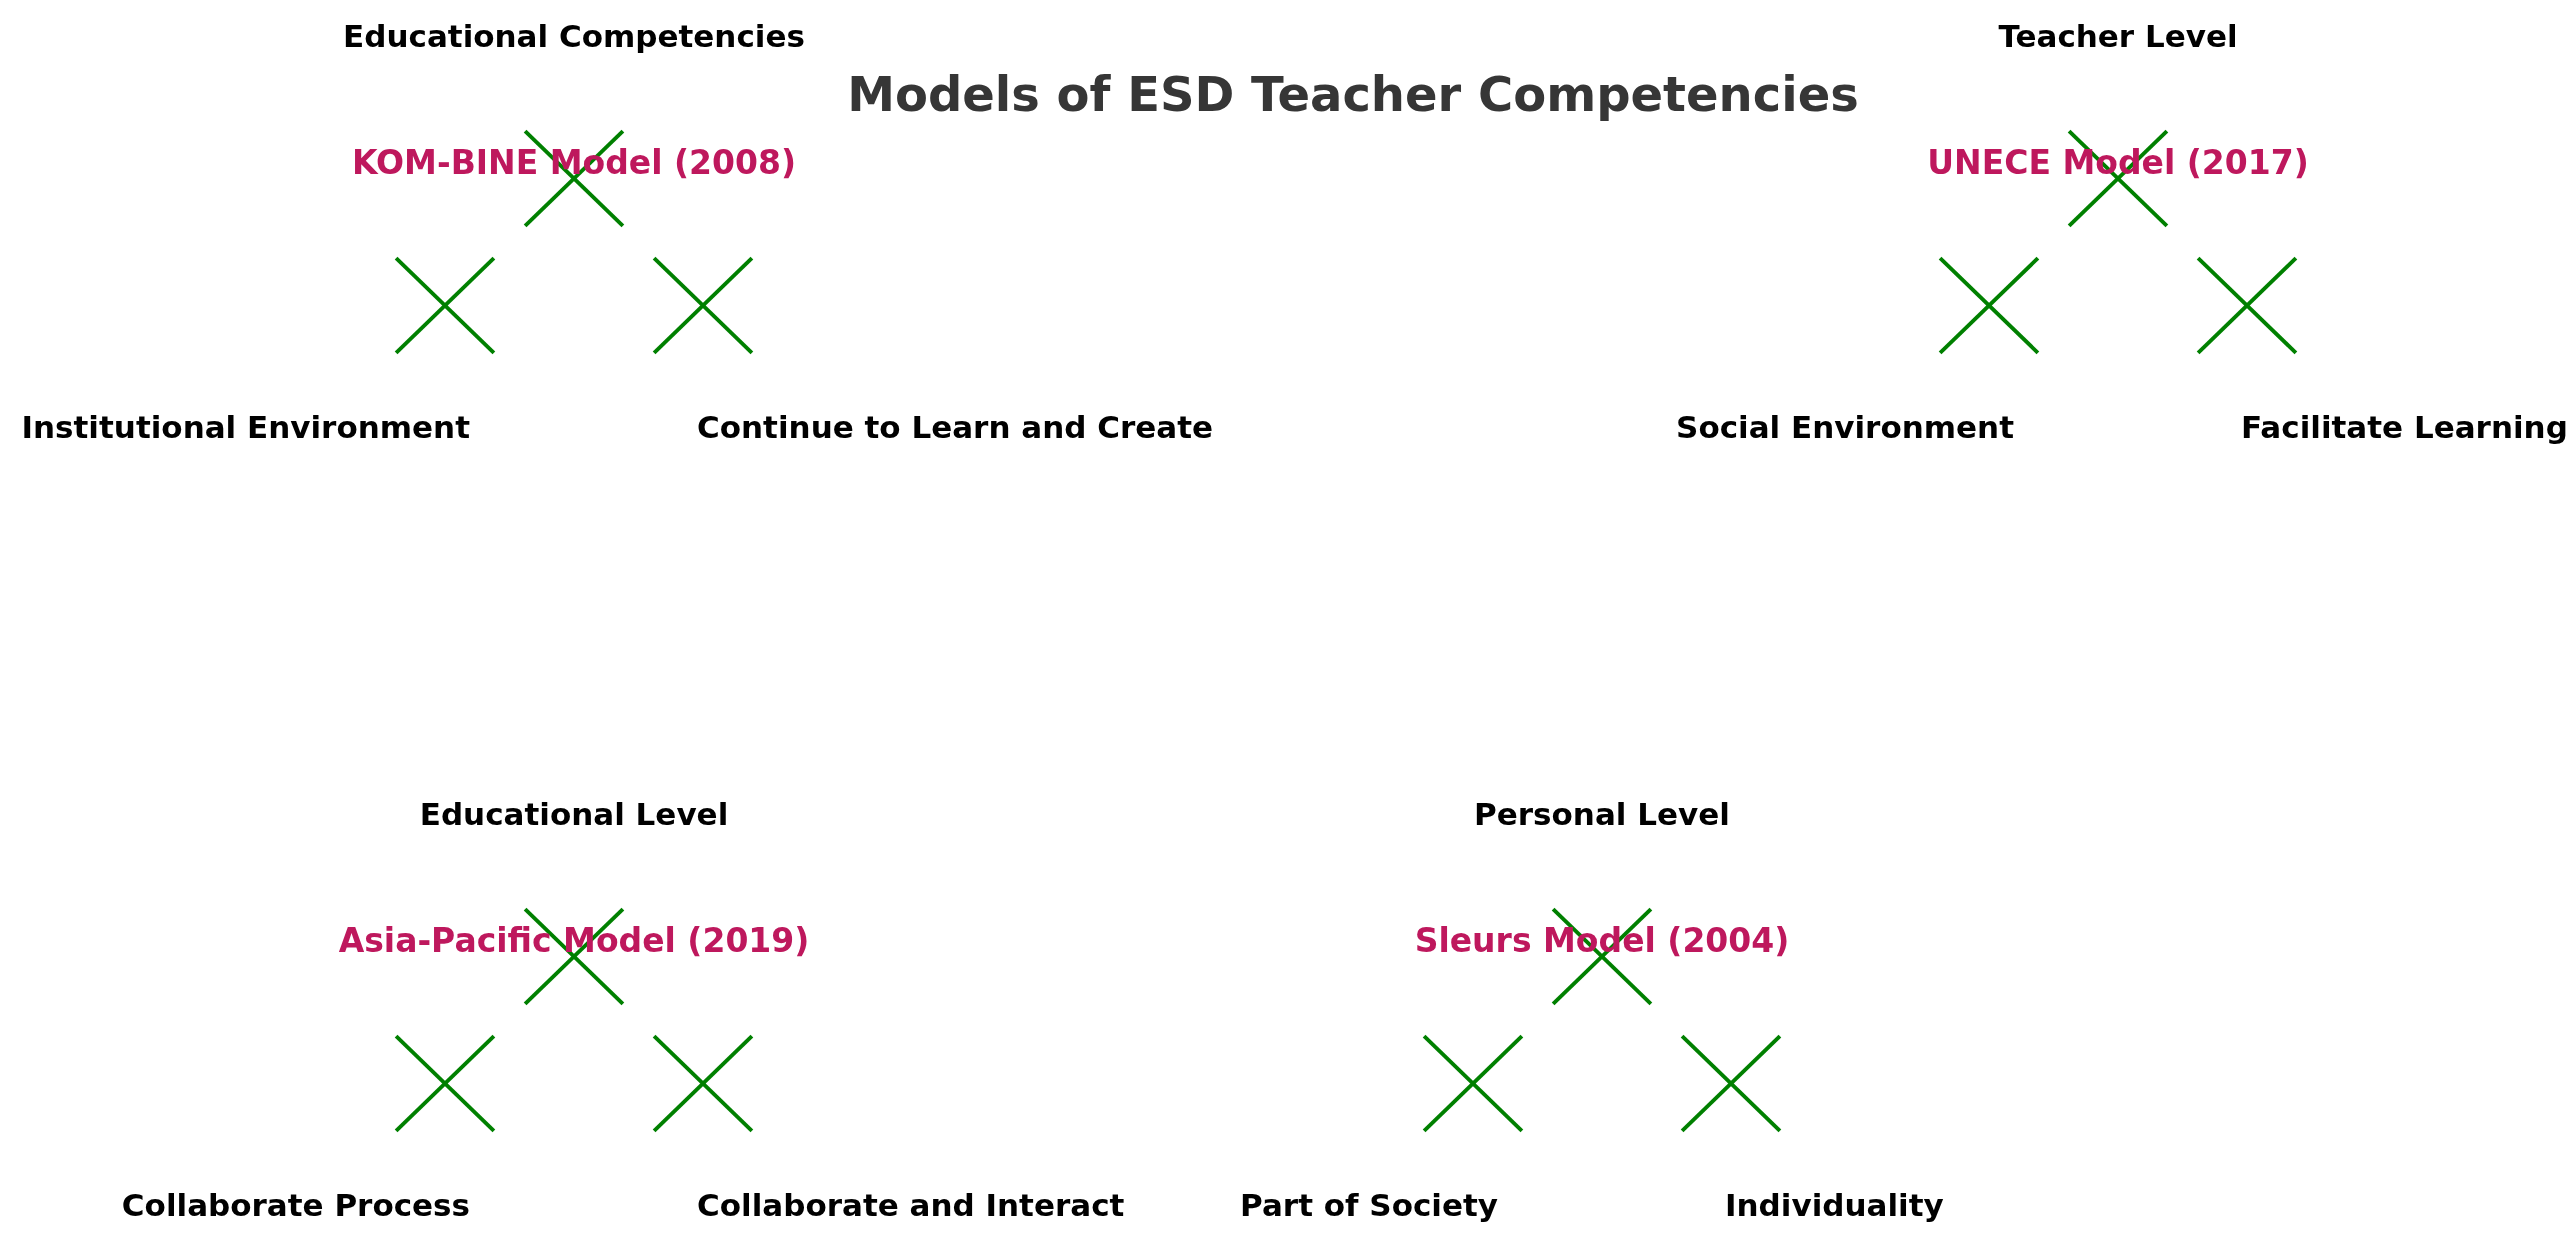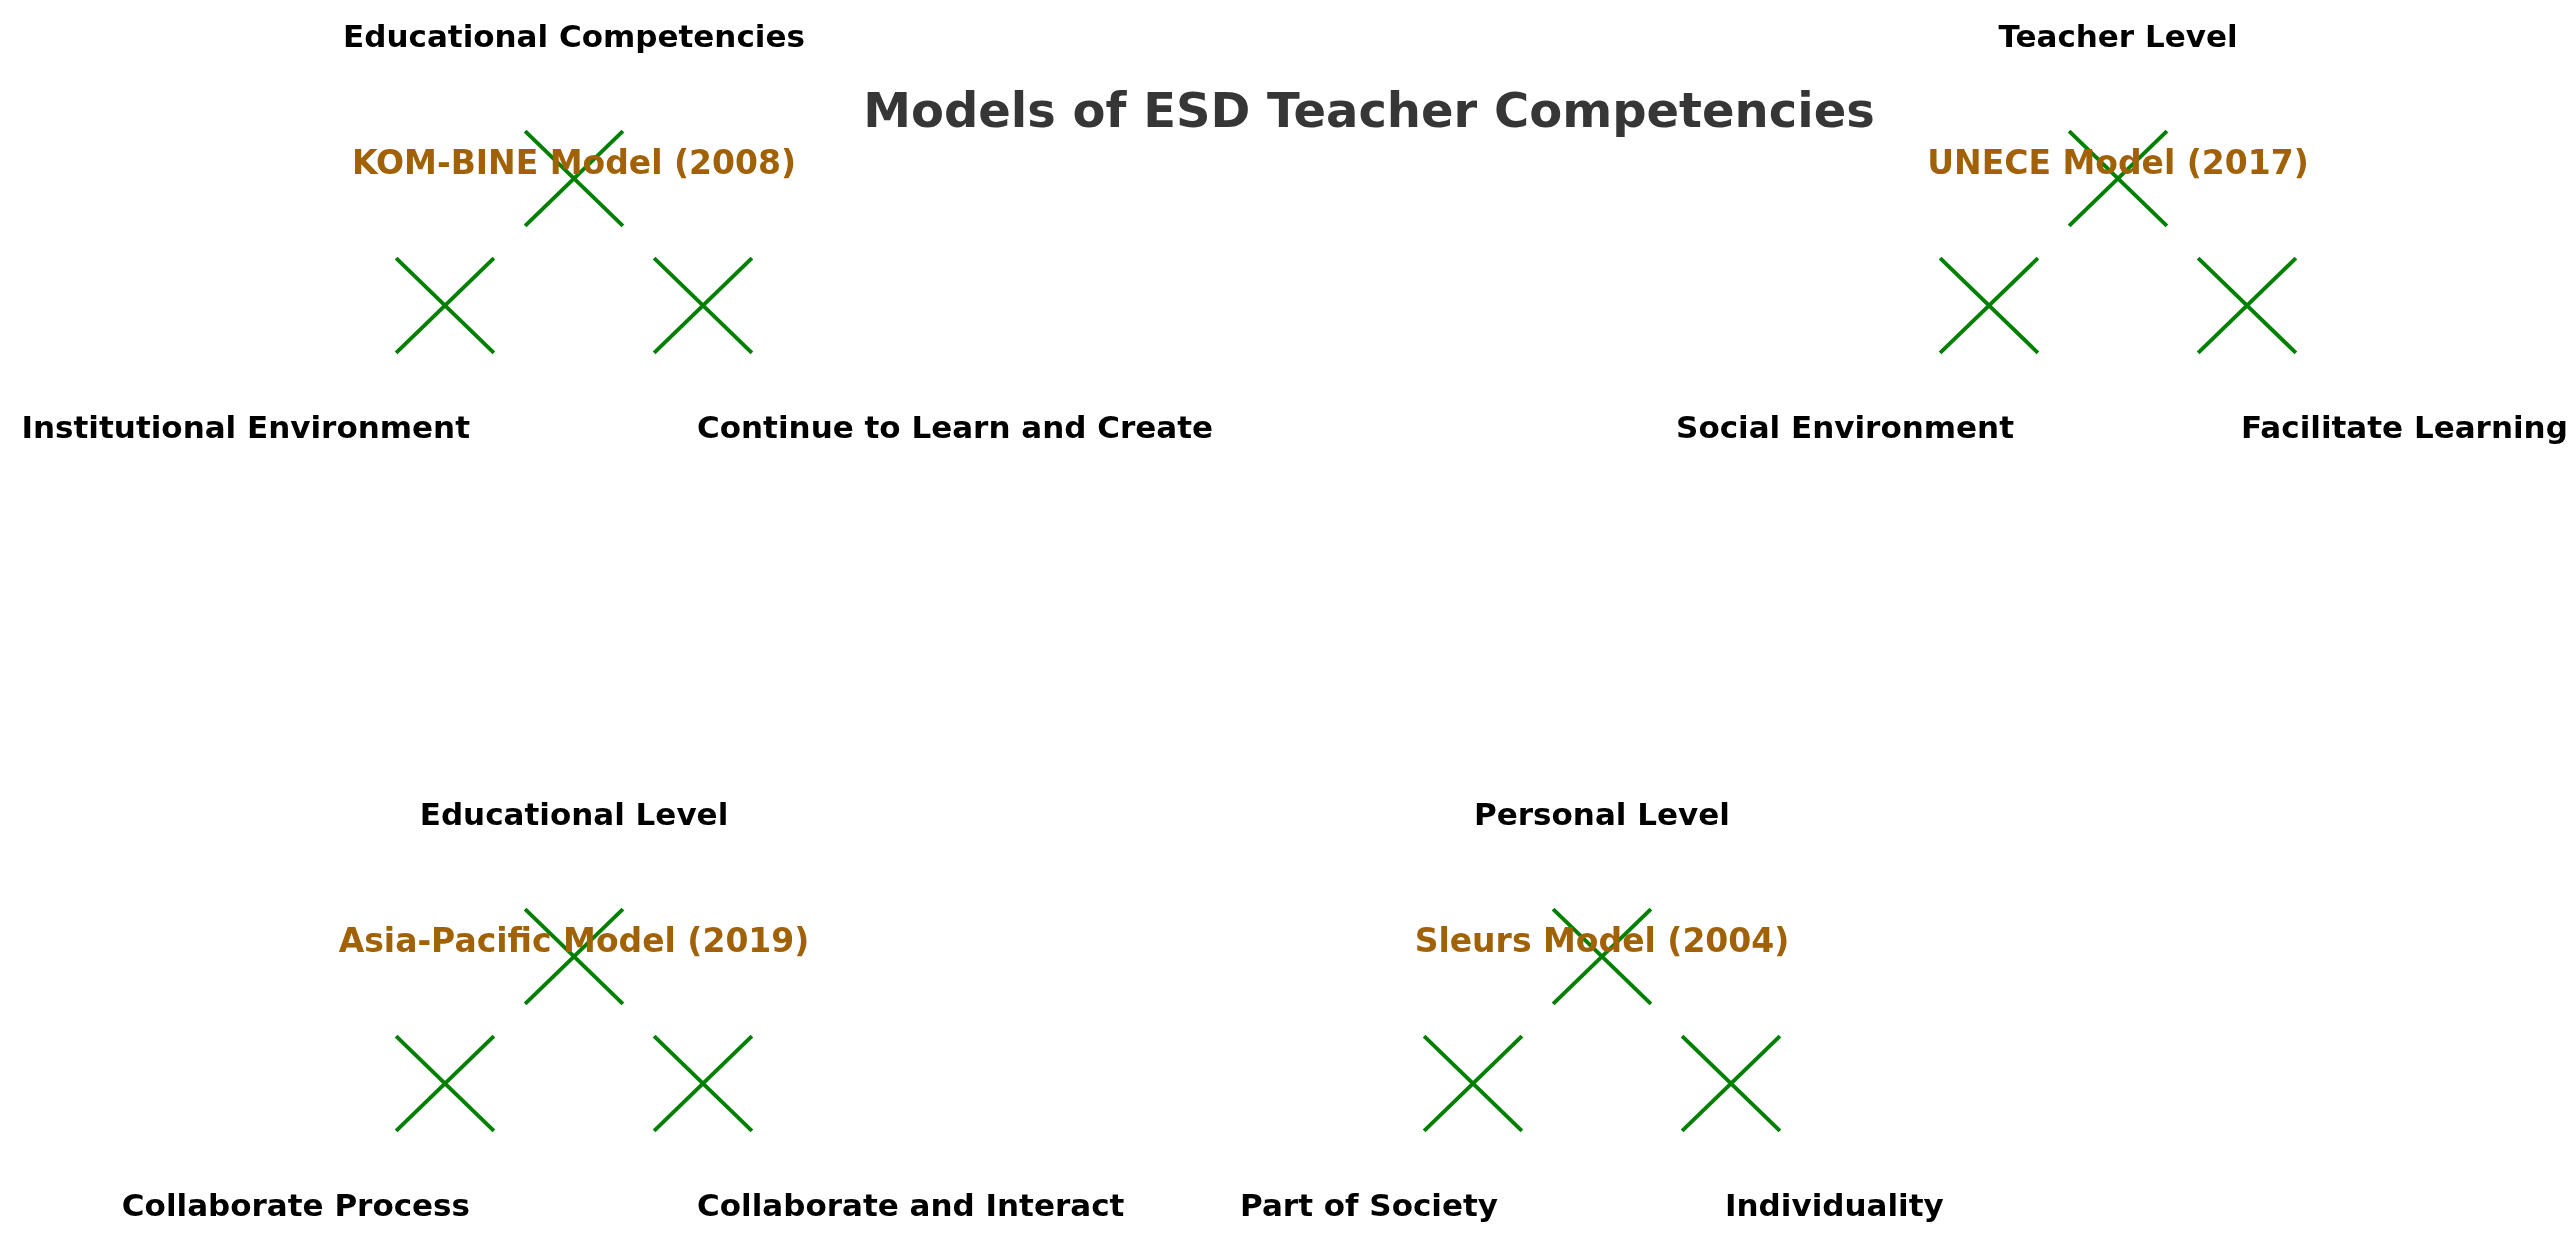--- a/index.html
+++ b/index.html
@@ -13,21 +13,21 @@
   }
   .fig-title {
     position: absolute;
     left: 1353px;
     top: 94px;
     transform: translate(-50%, -50%);
     font-size: 48px;
     font-weight: bold;
     color: #363636;
     white-space: nowrap;
-    margin: 16px;
+    margin: 0;
     z-index: 3;
   }
   .quadrant {
     position: absolute;
     width: 0;
     height: 0;
   }
   .q0 { left: 574px;  top: 0; }
   .q1 { left: 2118px; top: 0; }
   .q2 { left: 574px;  top: 778px; }
@@ -44,21 +44,21 @@
     white-space: nowrap;
     z-index: 2;
   }
   .model-label {
     position: absolute;
     left: 0;
     top: 162px;
     transform: translate(-50%, -50%);
     font-size: 33px;
     font-weight: bold;
-    color: #a16207;
+    color: #be185d;
     white-space: nowrap;
     z-index: 2;
   }
   .xm {
     position: absolute;
     width: 104px;
     height: 101px;
     z-index: 1;
   }
   .xm-root  { left: -52px;  top: 128px; }

